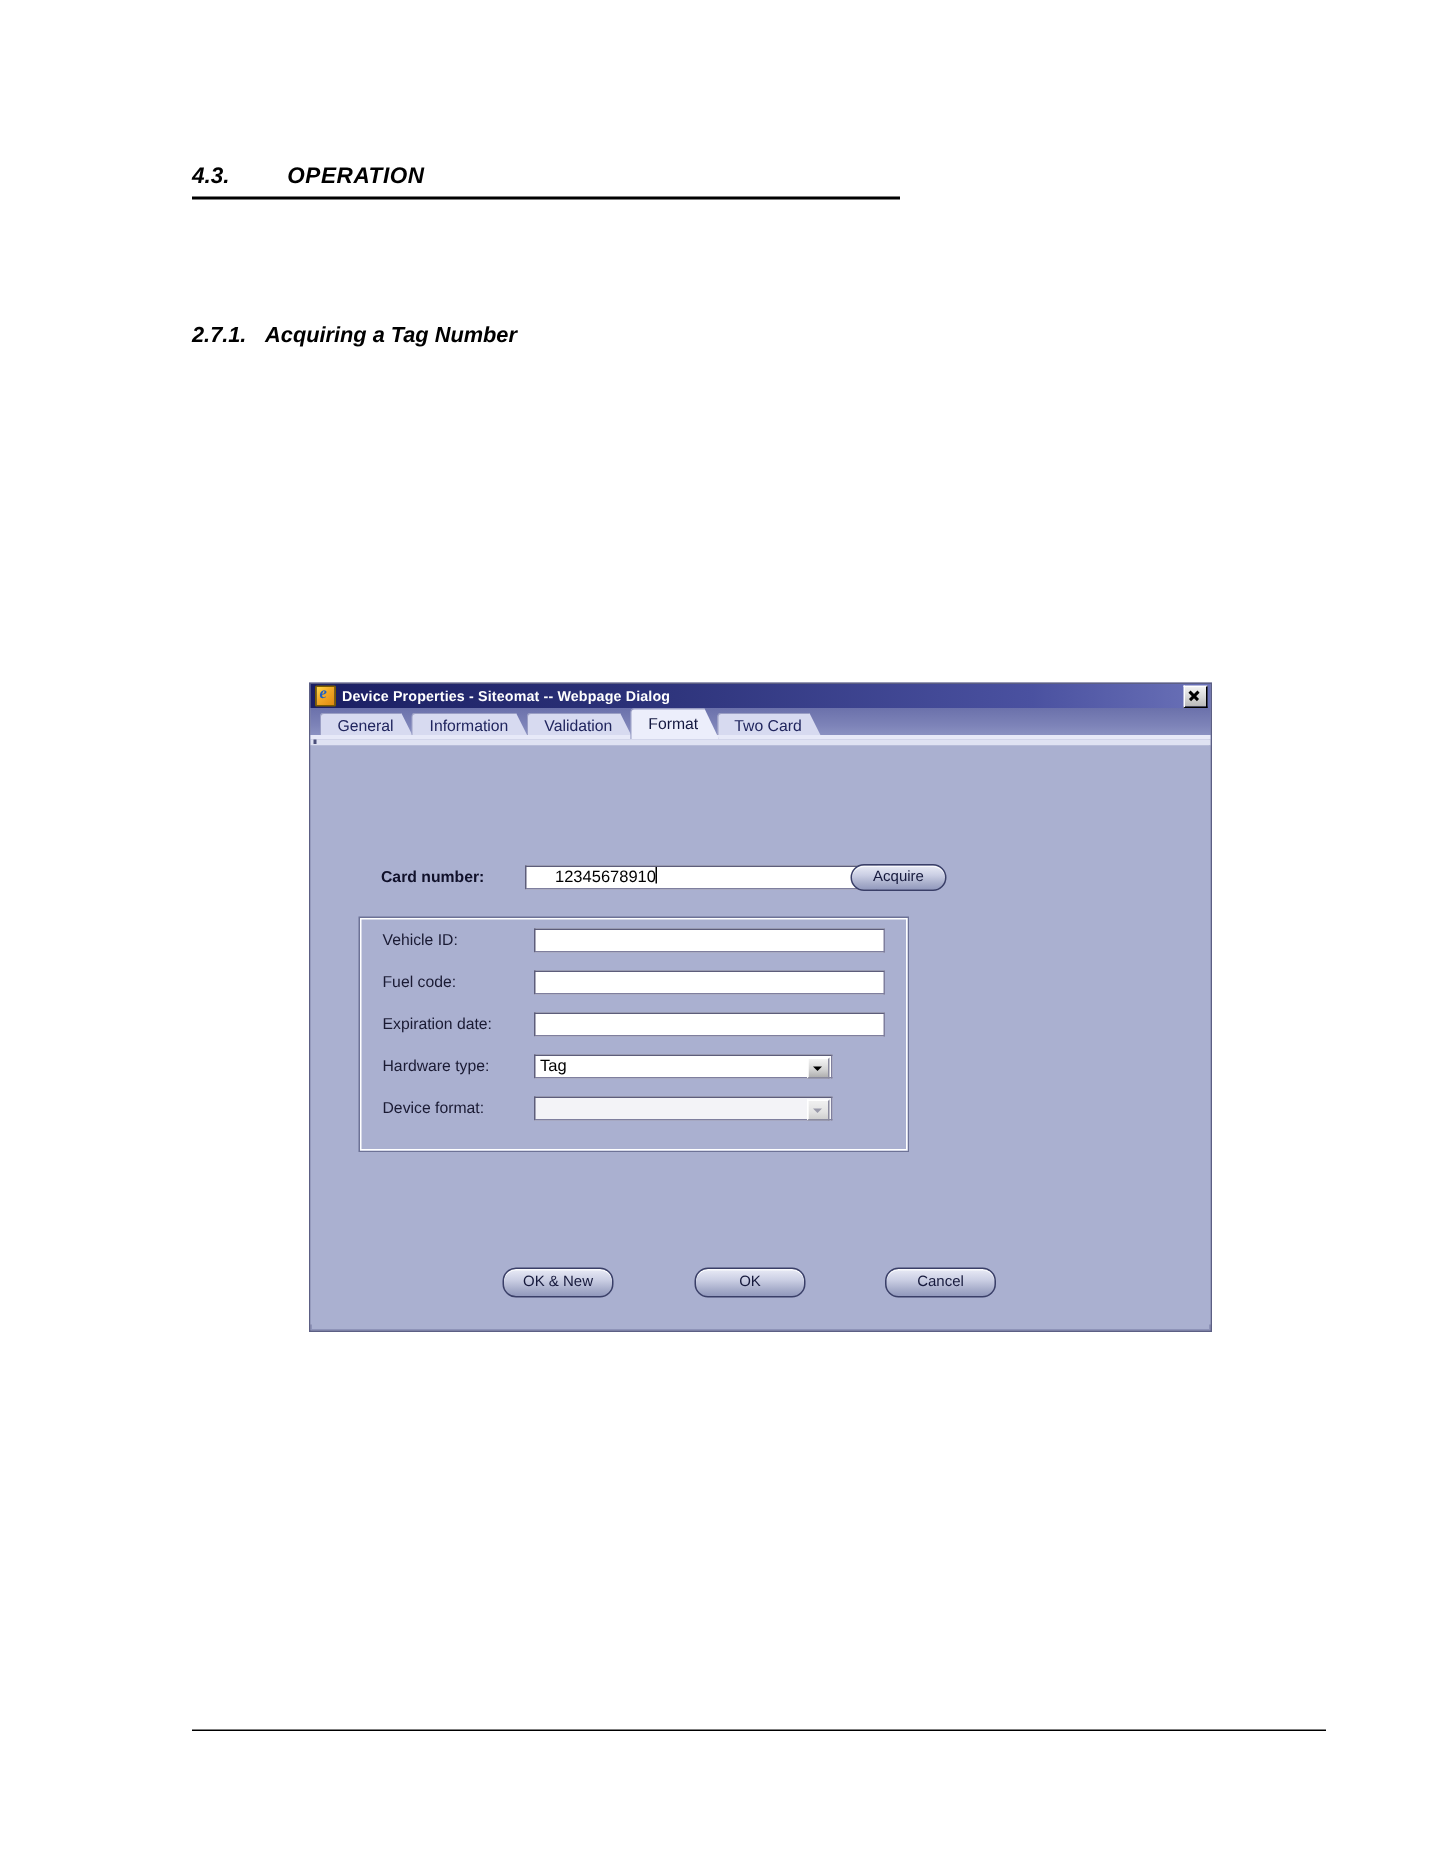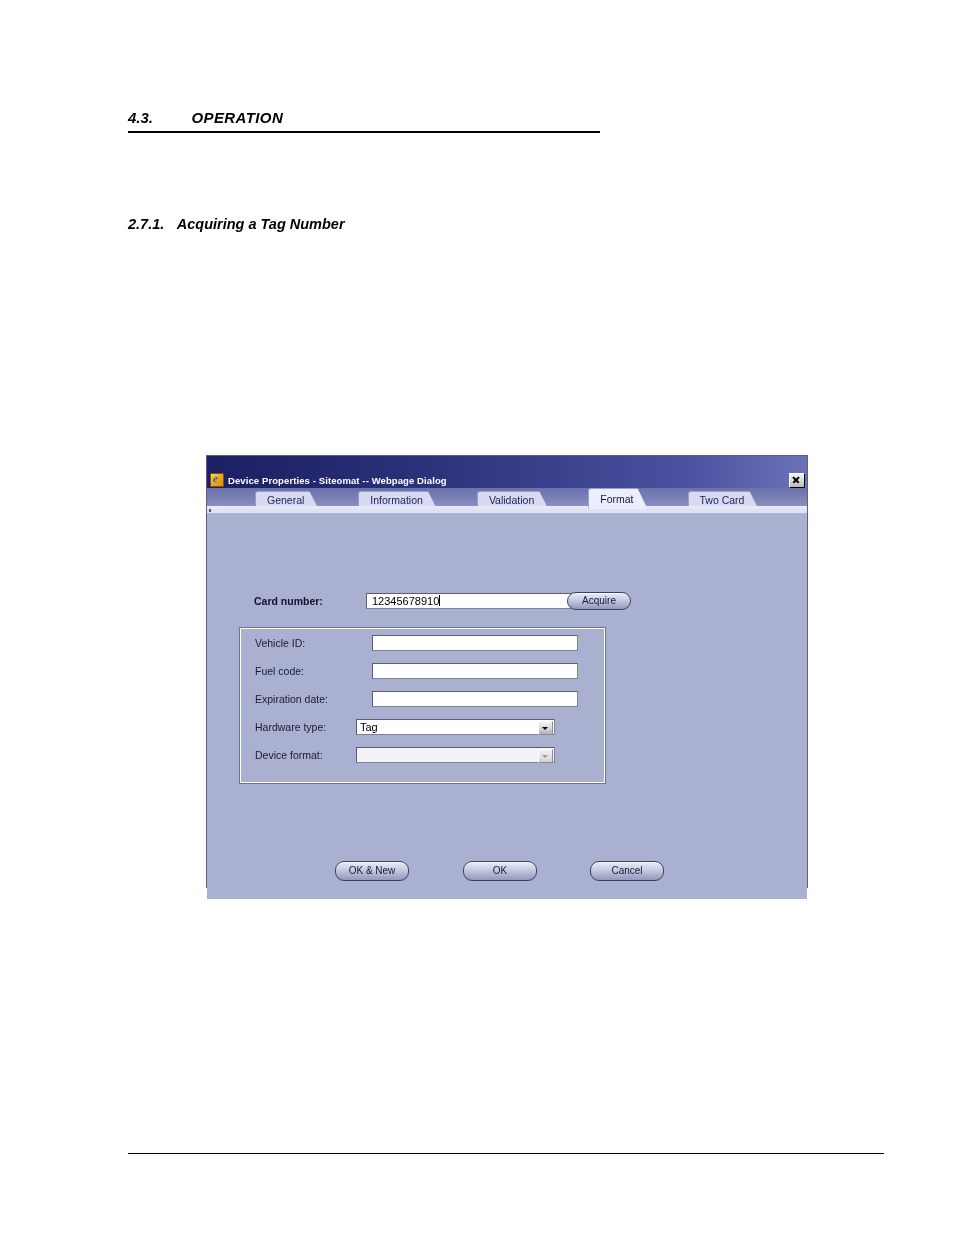--- a/index.html
+++ b/index.html
@@ -82,21 +82,21 @@
     background: #aab0d0;
     border: 1px solid #5c5f84;
     box-shadow: 0 0 0 1px #8e93b8 inset;
   }
 
   .titlebar {
     height: 16px;
     background: linear-gradient(to right, #1b1f63 0%, #2b3178 35%, #4a51a0 80%, #6b72b8 100%);
     display: flex;
     align-items: center;
-    padding: 16px 2px 0 3px;
+    padding: 0 2px 0 3px;
     position: relative;
   }
   .title-icon {
     width: 12px;
     height: 12px;
     background: linear-gradient(135deg, #ffd84a 0%, #f0a828 45%, #e08a10 100%);
     border: 1px solid #7a5c00;
     border-radius: 1px;
     position: relative;
     flex: 0 0 auto;
@@ -166,21 +166,20 @@
     background: #d7daf0;
     border: 1px solid #9a9ec4;
     border-bottom: none;
     border-top-left-radius: 3px;
     border-top-right-radius: 1px;
     position: relative;
     cursor: pointer;
     white-space: nowrap;
     clip-path: polygon(0 0, calc(100% - 9px) 0, 100% 100%, 0 100%);
     text-align: center;
-    margin-left: 42px;
   }
   .tab.active {
     background: #eceefb;
     height: 20px;
     line-height: 20px;
     color: #13173f;
     z-index: 5;
     clip-path: polygon(0 0, calc(100% - 10px) 0, 100% 100%, 0 100%);
   }
   .tab-underline {
@@ -234,26 +233,25 @@
   }
 
   .txt {
     position: absolute;
     background: #ffffff;
     border: 1px solid #7f7f9e;
     border-top-color: #5d5d7a;
     border-left-color: #5d5d7a;
     font-size: 11px;
     color: #000;
-    padding: 0 5px;
+    padding: 0 19px;
     line-height: 14px;
     height: 14px;
     box-sizing: content-box;
     font-family: "Liberation Sans", sans-serif;
-    margin-left: 16px;
   }
   .txt .caret {
     display: inline-block;
     width: 1px;
     height: 11px;
     background: #000;
     vertical-align: -1px;
     margin-left: 0px;
   }
 

